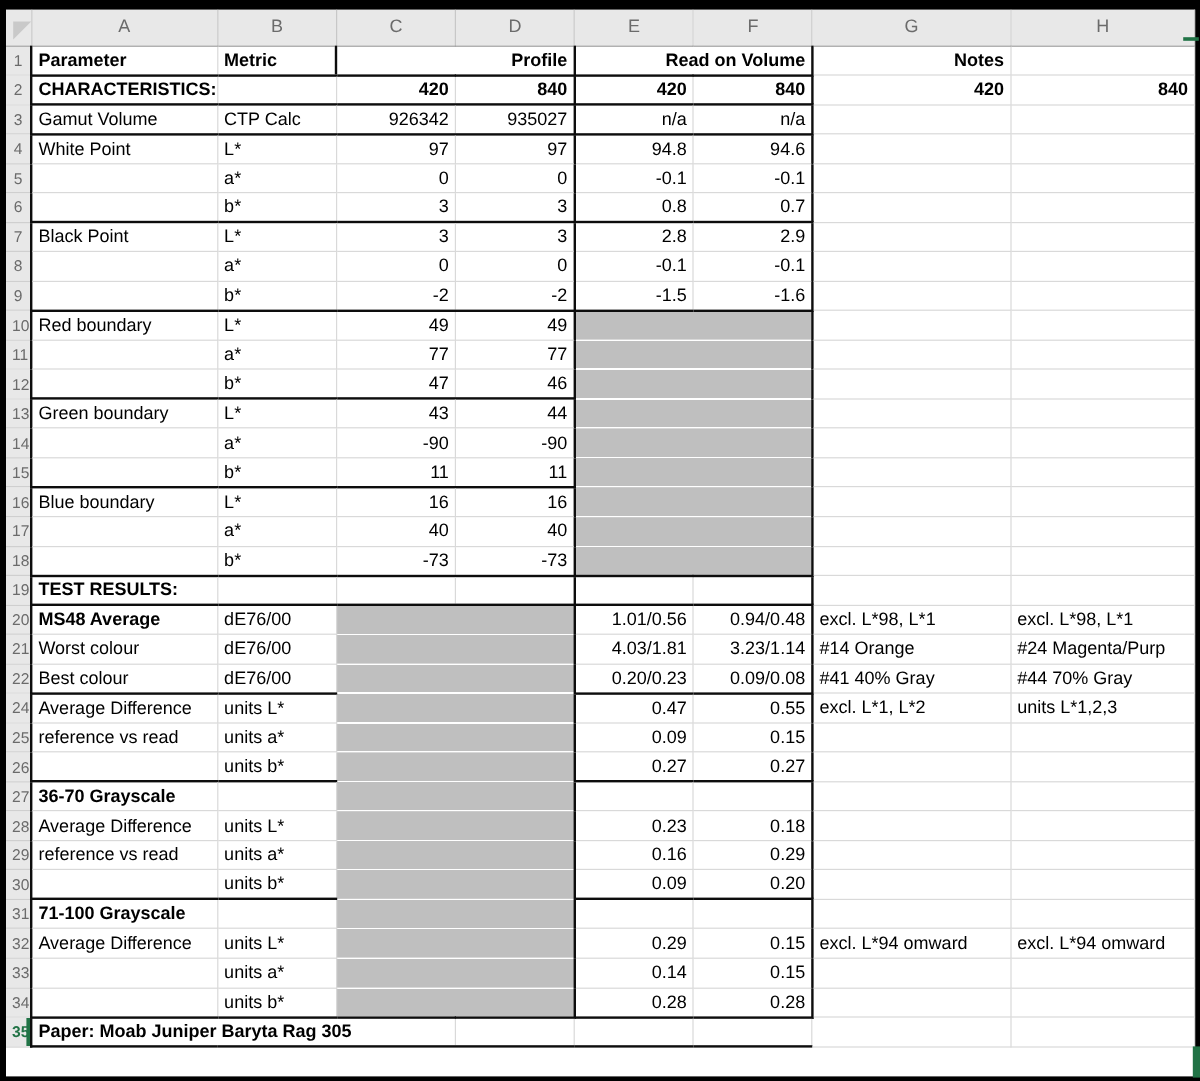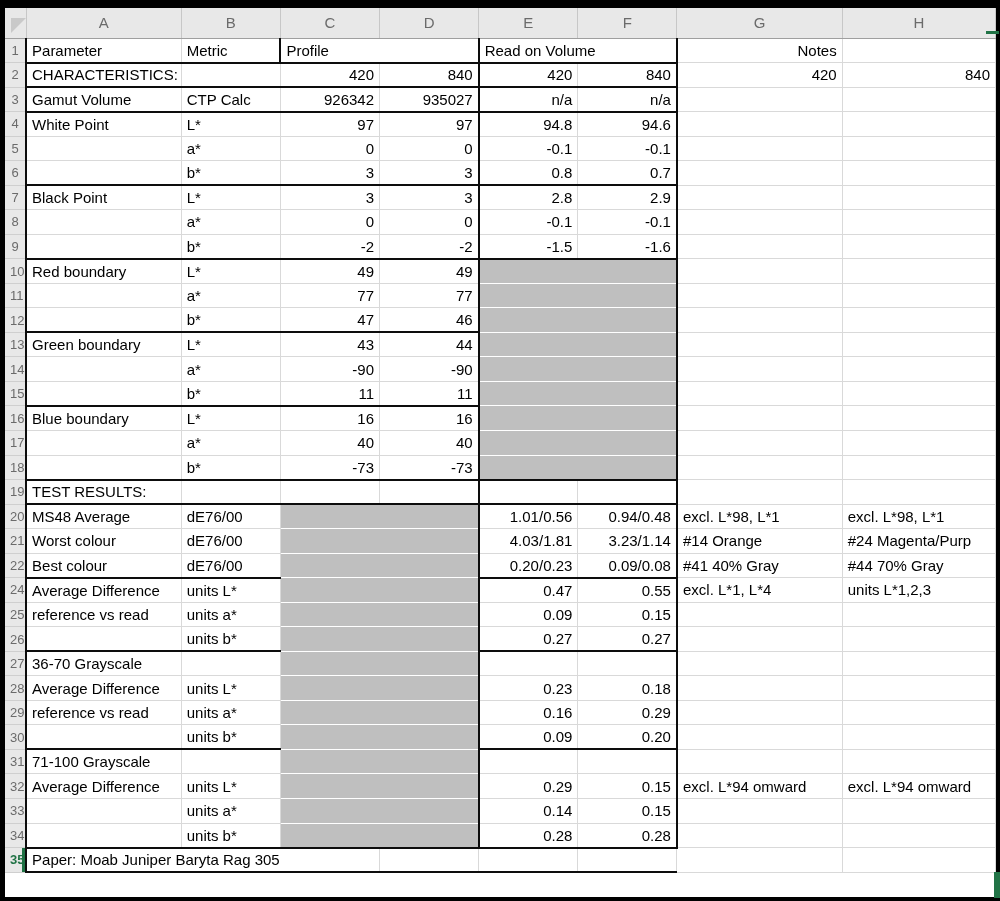--- a/index.html
+++ b/index.html
@@ -57,24 +57,24 @@
     margin-left:23px;
   }
   td.cell{
     border-right:1px solid var(--grid);
     border-bottom:1px solid var(--grid);
   }
   td.gray{
     background:var(--fill-gray);
     border-bottom:1px solid transparent;
   }
-  td.b{font-weight:normal;}
+  td.b{font-weight:bold;}
   td.al{text-align:left;}
   td.ar{text-align:right;}
-  td.ac{text-align:left;}
+  td.ac{text-align:right;}
   td.bb{border-bottom:2px solid var(--dark);}
   td.br{border-right:2px solid var(--dark);}
   td.bl{border-left:2px solid var(--dark);}
   #corner-tri{
     width:0;height:0;margin:5px auto 0 1px;
     border-top:15px solid #c9c9c9;
     border-right:15px solid transparent;
   }
   .col-indicator{
     position:absolute;top:31px;right:1px;width:13px;height:3px;
@@ -346,21 +346,21 @@
             <td class="cell al">#41 40% Gray</td>
             <td class="cell al">#44 70% Gray</td>
           </tr>
           <tr>
             <th class="rowhdr">24</th>
             <td class="cell al bl">Average Difference</td>
             <td class="cell al">units L*</td>
             <td class="cell gray br" colspan="2"></td>
             <td class="cell ar">0.47</td>
             <td class="cell ar br">0.55</td>
-            <td class="cell al">excl. L*1, L*4</td>
+            <td class="cell al">excl. L*1, L*2</td>
             <td class="cell al">units L*1,2,3</td>
           </tr>
           <tr>
             <th class="rowhdr">25</th>
             <td class="cell al bl">reference vs read</td>
             <td class="cell al">units a*</td>
             <td class="cell gray br" colspan="2"></td>
             <td class="cell ar">0.09</td>
             <td class="cell ar br">0.15</td>
             <td class="cell"></td>

